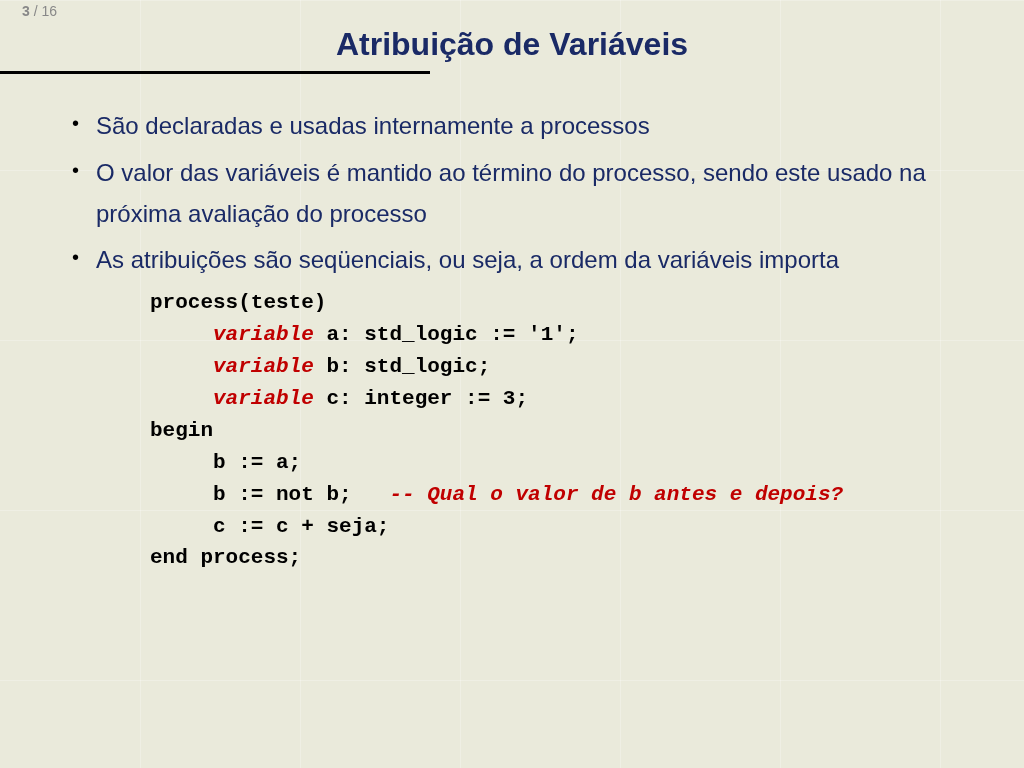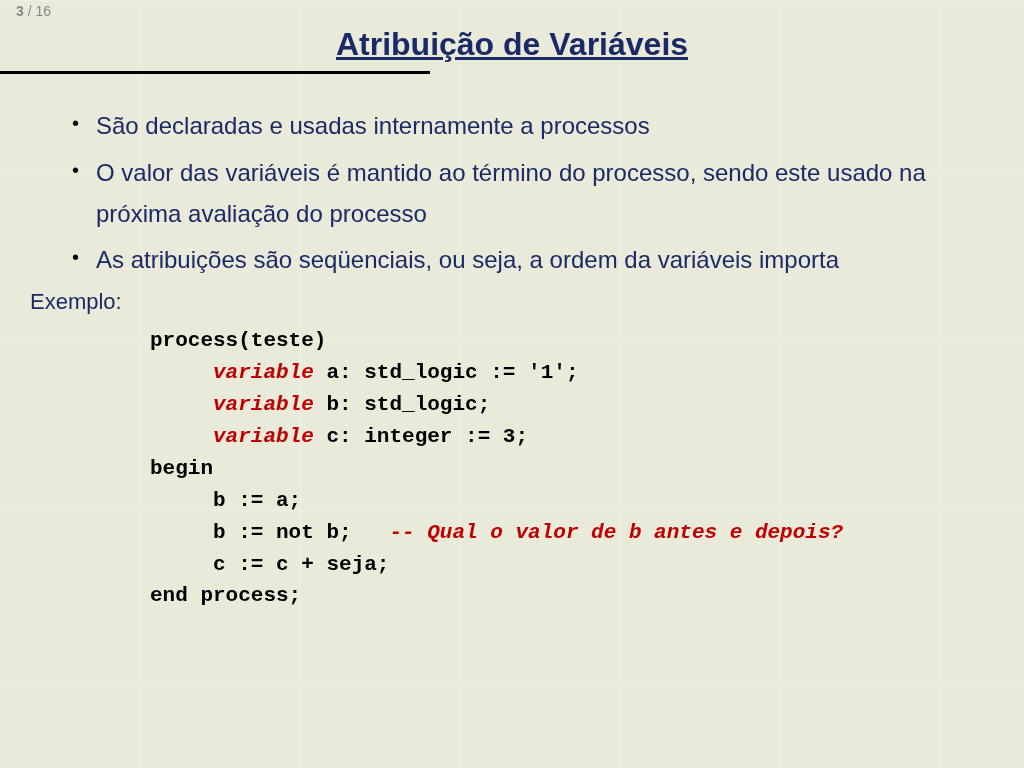--- a/index.html
+++ b/index.html
@@ -11,34 +11,33 @@
       linear-gradient(90deg, rgba(255,255,255,0.25) 1px, transparent 1px);
     background-size: 160px 170px, 160px 170px;
     background-position: -20px 0, -20px 0;
     font-family: Arial, Helvetica, sans-serif;
     color: #1a2a66;
     position: relative;
   }
   .page-indicator {
     position: absolute;
     top: 3px;
-    left: 16px;
+    left: 22px;
     font-size: 14px;
     color: #888;
     font-family: Arial, sans-serif;
   }
   .page-indicator .cur { font-weight: bold; }
   .title {
     text-align: center;
     font-size: 32px;
     font-weight: bold;
     color: #1a2a66;
     margin-top: 26px;
     margin-bottom: 8px;
-    text-decoration: underline;
   }
   .rule {
     height: 3px;
     background: #000;
     width: 430px;
     margin-left: 0;
     margin-bottom: 32px;
   }
   .content {
     padding: 0 30px;
@@ -110,21 +109,20 @@
 <h1 class="title">Atribuição de Variáveis</h1>
 <div class="rule"></div>
 
 <div class="content">
   <ul class="inner">
     <li>São declaradas e usadas internamente a processos</li>
     <li>O valor das variáveis é mantido ao término do processo, sendo este usado na próxima avaliação do processo</li>
     <li>As atribuições são seqüenciais, ou seja, a ordem da variáveis importa</li>
   </ul>
 
-  <div class="example-label">Exemplo:</div>
 
 <div class="code"><span>process(teste)</span>
      <span class="kw">variable</span><span> a: std_logic := '1';</span>
      <span class="kw">variable</span><span> b: std_logic;</span>
      <span class="kw">variable</span><span> c: integer := 3;</span>
 <span>begin</span>
 <span>     b := a;</span>
 <span>     b := not b;   </span><span class="kw">-- Qual o valor de b antes e depois?</span>
 <span>     c := c + seja;</span>
 <span>end process;</span></div>

